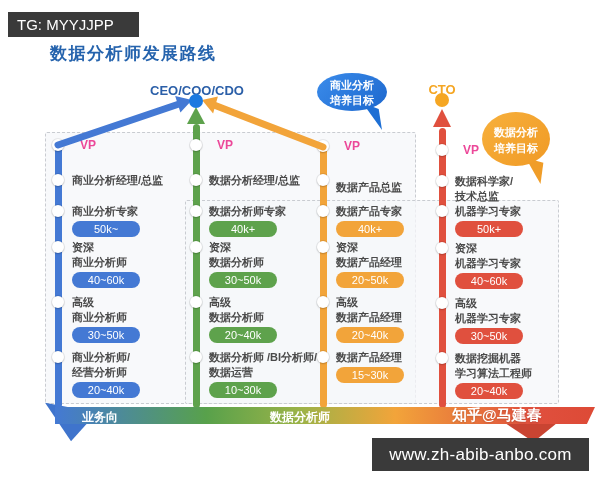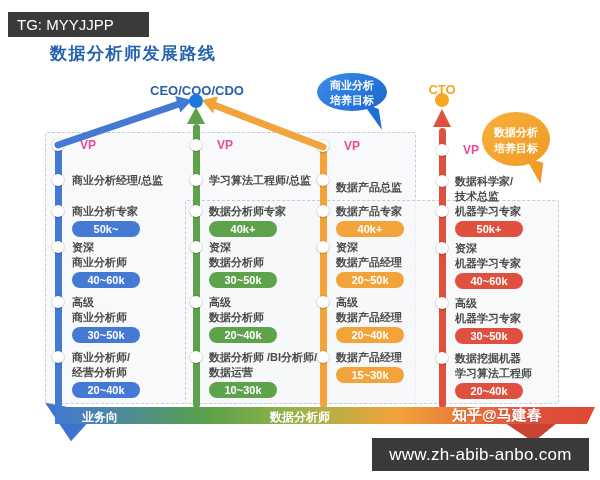--- a/index.html
+++ b/index.html
@@ -4,40 +4,40 @@
 <style>
   html,body{margin:0;padding:0;}
   body{
     width:600px;height:480px;position:relative;overflow:hidden;
     background:#ffffff;
     font-family:"Liberation Sans","DejaVu Sans",sans-serif;
   }
   .abs{position:absolute;}
   
   .dark-bar{background:#3a3a3a;color:#fff;}
-  #tg-bar{left:8px;top:12px;width:141px;height:25px;font-size:15px;line-height:25px;padding-left:9px;box-sizing:border-box;z-index:6;}
+  #tg-bar{left:8px;top:12px;width:131px;height:25px;font-size:15px;line-height:25px;padding-left:9px;box-sizing:border-box;z-index:6;}
   #footer-bar{left:372px;top:438px;width:217px;height:33px;font-size:17px;line-height:33px;text-align:center;z-index:6;letter-spacing:.3px;}
   
   #page-title{left:50px;top:42px;font-size:17px;font-weight:bold;color:#2563ad;letter-spacing:1.5px;z-index:3;text-align:center;}
   
   #ceo-label{left:147px;top:83px;width:100px;text-align:center;font-size:13px;font-weight:bold;color:#2b5fa8;z-index:3;}
   #cto-label{left:417px;top:82px;width:50px;text-align:center;font-size:13px;font-weight:bold;color:#f5a623;z-index:3;}
   
   .panel{border:1px dashed #c9ccd1;background:rgba(246,247,249,0.75);border-radius:2px;z-index:0;}
   #panel-main{left:45px;top:132px;width:369px;height:270px;}
   #panel-secondary{left:185px;top:200px;width:372px;height:202px;}
   
   .track-line{width:7px;border-radius:4px;z-index:2;}
   
   .step-node{width:12px;height:12px;border-radius:50%;background:#fff;box-shadow:0 0 0 1px rgba(0,0,0,0.07),0 1px 2px rgba(0,0,0,0.15);z-index:3;}
   
   .step{z-index:3;white-space:nowrap;}
   .step-line{font-size:11px;line-height:15px;color:#4a4a4a;font-weight:600;}
   .step-line.vp{font-size:12px;color:#ec4899;margin-left:8px;}
-  .salary-badge{margin-top:2px;width:68px;height:16px;border-radius:9px;color:#fff;font-size:11px;font-weight:bold;line-height:16px;text-align:center;}
+  .salary-badge{margin-top:2px;width:68px;height:16px;border-radius:9px;color:#fff;font-size:11px;font-weight:normal;line-height:16px;text-align:center;}
   
   .bubble{border-radius:50%;color:#fff;text-align:center;font-weight:bold;font-size:11px;z-index:4;}
   #bubble-business{left:317px;top:73px;width:70px;height:38px;line-height:15px;padding-top:5px;box-sizing:border-box;background:linear-gradient(135deg,#3b8ceb,#1c67cd);}
   #bubble-data{left:482px;top:112px;width:68px;height:54px;line-height:16px;padding-top:12px;box-sizing:border-box;background:linear-gradient(135deg,#f7b03c,#f09a25);}
   .bubble-tail{z-index:4;}
   #bubble-business-tail{left:360px;top:103px;width:22px;height:27px;background:#1e6fd4;clip-path:polygon(12% 0,85% 22%,100% 100%);}
   #bubble-data-tail{left:524px;top:158px;width:22px;height:26px;background:#f09d28;clip-path:polygon(8% 0,88% 18%,75% 100%);}
   
   #ribbon{left:55px;top:407px;width:540px;height:17px;z-index:2;
     background:linear-gradient(90deg,#4479d4 0%,#58a14b 28%,#9ab348 45%,#f2a43a 63%,#e0503e 88%,#dd4a36 100%);
@@ -125,21 +125,21 @@
       </div>
     </div>
     <div>
       <div class="abs track-line" style="left: 192.5px; top: 124px; height: 284px; background: rgb(94, 162, 76);"></div>
       <div class="abs step-node" style="left: 190px; top: 139px;"></div>
       <div class="abs step" style="left: 209px; top: 138px;">
         <div class="step-line vp">VP</div>
       </div>
       <div class="abs step-node" style="left: 190px; top: 174px;"></div>
       <div class="abs step" style="left: 209px; top: 173px;">
-        <div class="step-line">学习算法工程师/总监</div>
+        <div class="step-line">数据分析经理/总监</div>
       </div>
       <div class="abs step-node" style="left: 190px; top: 205px;"></div>
       <div class="abs step" style="left: 209px; top: 204px;">
         <div class="step-line">数据分析师专家</div>
         <div class="salary-badge" style="background: rgb(94, 162, 76);">40k+</div>
       </div>
       <div class="abs step-node" style="left: 190px; top: 241px;"></div>
       <div class="abs step" style="left: 209px; top: 240px;">
         <div class="step-line">资深</div>
         <div class="step-line">数据分析师</div>

